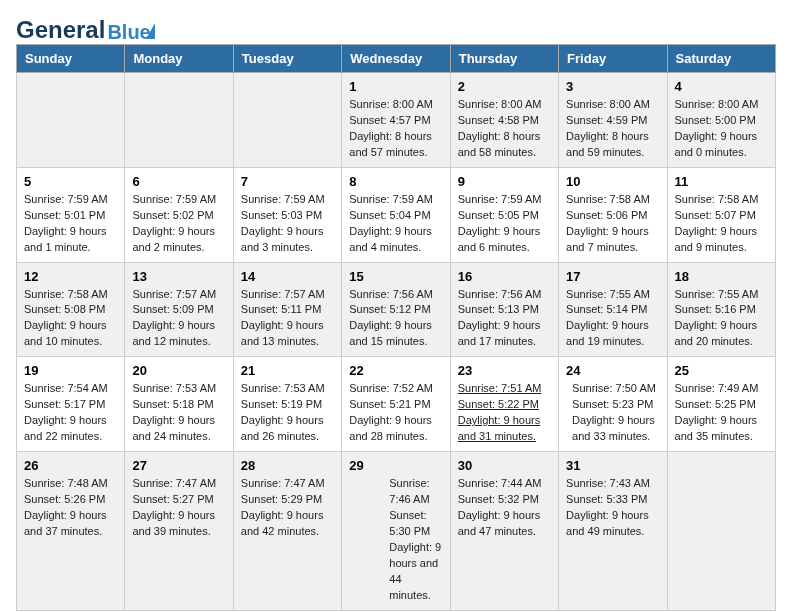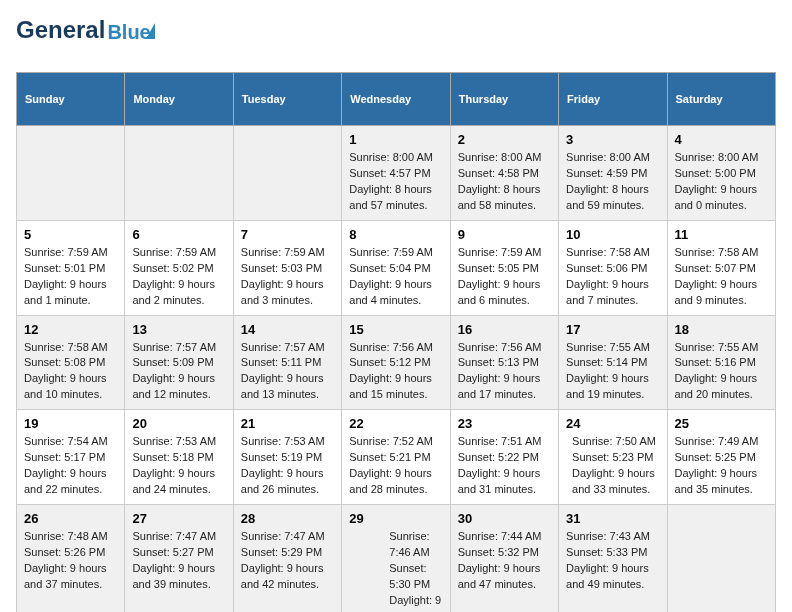--- a/index.html
+++ b/index.html
@@ -7,21 +7,21 @@
       font-family: Arial, sans-serif;
       background: #fff;
       width: 792px;
       min-height: 612px;
       padding: 16px;
     }
     .header {
       display: flex;
       justify-content: space-between;
       align-items: flex-start;
-      margin-bottom: 28px;
+      margin-bottom: 0;
     }
     .logo {
       display: flex;
       flex-direction: column;
       align-items: flex-start;
     }
     .title-section {
       text-align: right;
     }
     .month-title {
@@ -35,22 +35,22 @@
     }
     .calendar {
       width: 100%;
       border-collapse: collapse;
       table-layout: fixed;
     }
     .calendar th {
       background-color: #2e6da4;
       color: #fff;
       text-align: left;
-      padding: 20px 8px;
-      font-size: 11px;
+      padding: 6px 8px;
+      font-size: 13px;
       font-weight: bold;
       border: 1px solid #aaa;
     }
     .calendar td {
       border: 1px solid #ccc;
       vertical-align: top;
       padding: 6px 7px;
       font-size: 11px;
       color: #222;
       height: 90px;
@@ -236,21 +236,21 @@
 Daylight: 9 hours and 26 minutes.</div>
         </td>
         <td>
           <div class="day-number">22</div>
           <div class="day-info" style="white-space: pre-line;">Sunrise: 7:52 AM
 Sunset: 5:21 PM
 Daylight: 9 hours and 28 minutes.</div>
         </td>
         <td>
           <div class="day-number">23</div>
-          <div class="day-info" style="white-space: pre-line;">Sunrise: 7:51 AM
+          <div class="day-info" style="white-space: pre-line; text-decoration: underline;">Sunrise: 7:51 AM
 Sunset: 5:22 PM
 Daylight: 9 hours and 31 minutes.</div>
         </td>
         <td>
           <div class="day-number">24</div>
           <div class="day-info" style="white-space: pre-line; margin-left: 6px;">Sunrise: 7:50 AM
 Sunset: 5:23 PM
 Daylight: 9 hours and 33 minutes.</div>
         </td>
         <td>

